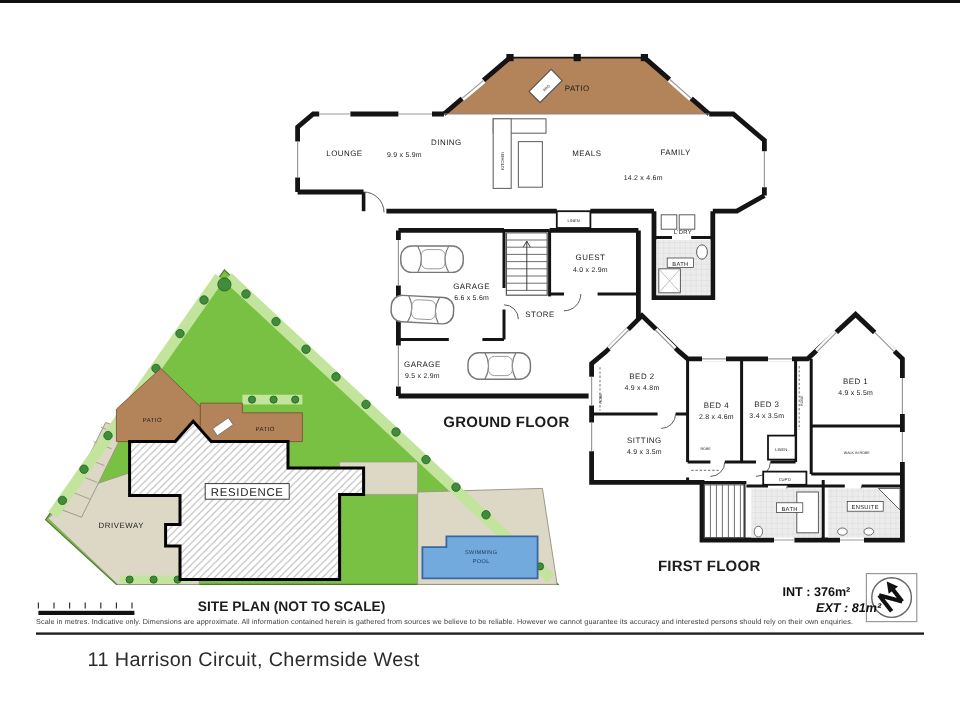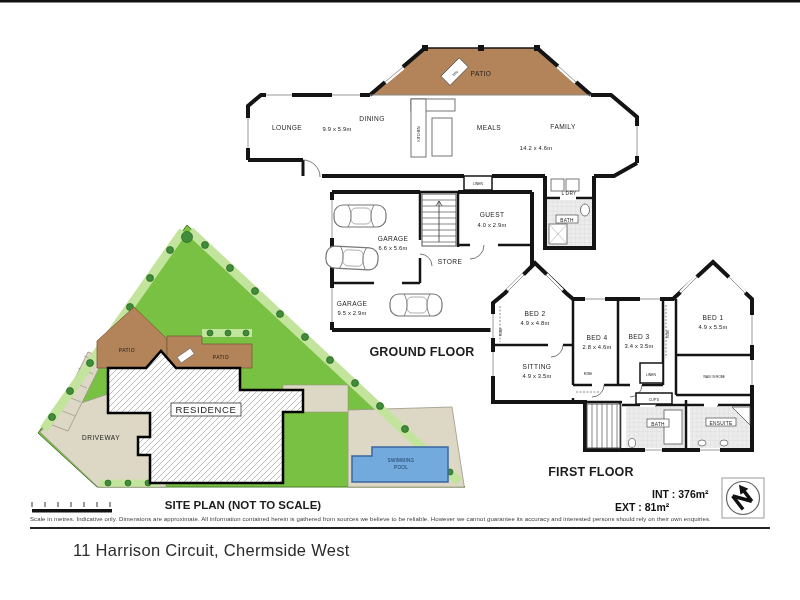--- a/index.html
+++ b/index.html
@@ -2,21 +2,21 @@
 <html><head>
 <meta charset="utf-8">
 <style>
   html,body{margin:0;padding:0;background:#fff;}
   #stage{position:relative;width:800px;height:600px;background:#fff;overflow:hidden;
          font-family:"Liberation Sans",sans-serif;color:#1c1c1c;}
   #planSvg{position:absolute;left:0;top:0;}
   .ovl{position:absolute;white-space:nowrap;}
   .disclaimer{left:30px;top:516px;width:742px;font-size:6px;color:#3a3a3a;letter-spacing:.1px;}
   .int-line{left:652px;top:488px;font-size:10.5px;font-weight:bold;color:#111;}
-  .ext-line{left:615px;top:501px;font-size:10.5px;font-weight:bold;color:#111;}
+  .ext-line{left:680px;top:501px;font-size:10.5px;font-weight:bold;color:#111;font-style:italic;}
   .address{left:30px;top:541px;font-size:16.5px;letter-spacing:.3px;color:#2b2b2b;margin-left:43px;}
   svg text{font-family:"Liberation Sans",sans-serif;fill:#1c1c1c;}
   .room{font-size:6.6px;letter-spacing:.4px;}
   .dim{font-size:5.8px;letter-spacing:.2px;}
   .tiny{font-size:3.4px;}
   .micro{font-size:3px;}
   .small{font-size:4.8px;letter-spacing:.3px;}
   .floor-title{font-size:12.5px;font-weight:bold;letter-spacing:.2px;}
   .site-title{font-size:11.5px;font-weight:bold;}
   .site-room{font-size:5px;letter-spacing:.4px;}

